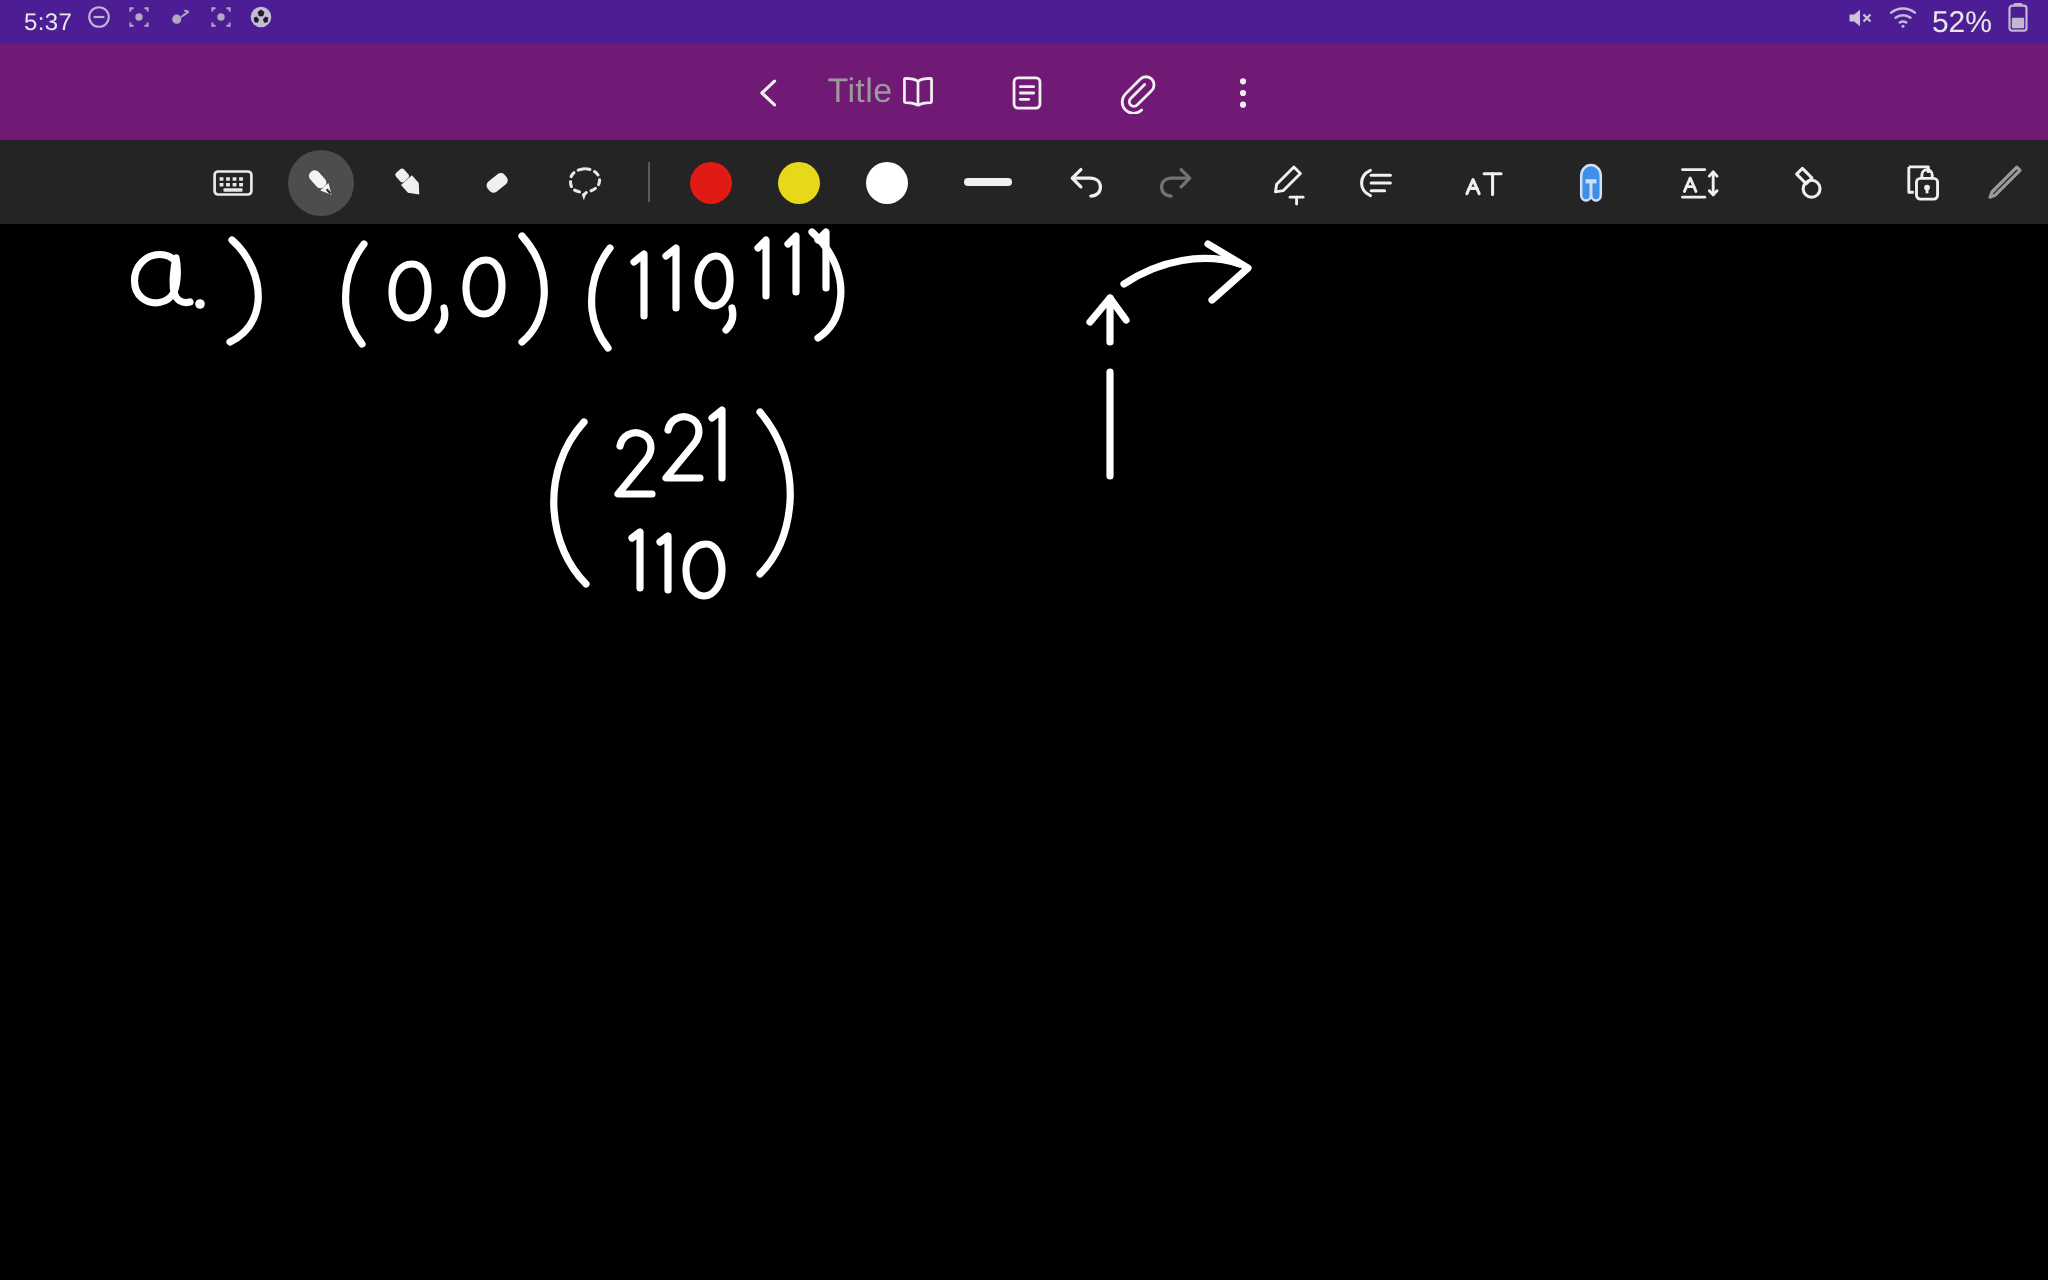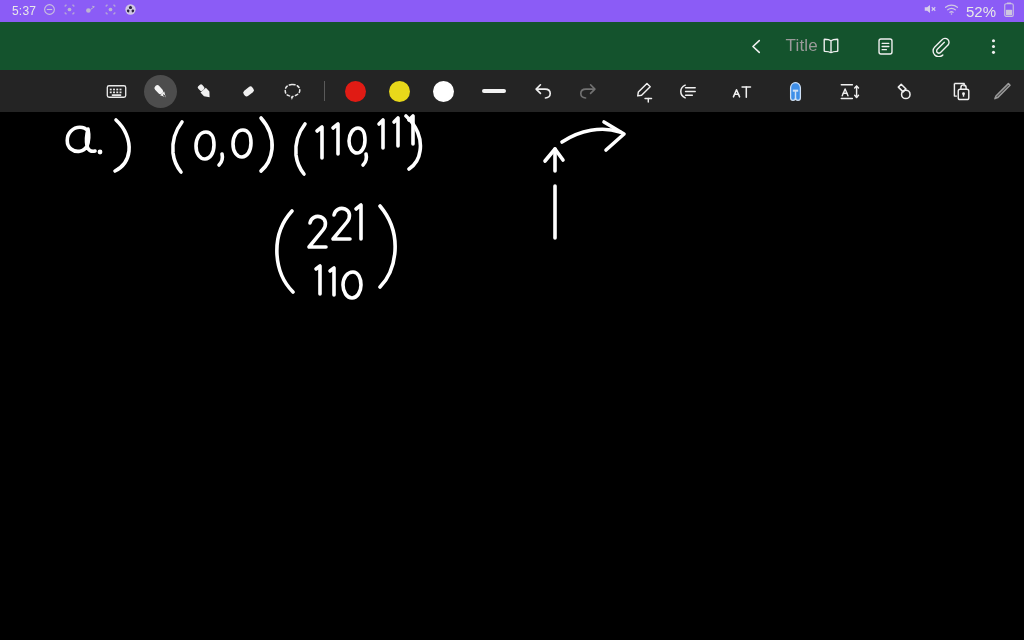--- a/index.html
+++ b/index.html
@@ -14,21 +14,21 @@
     position: relative;
   }
 
   
   .statusbar {
     height: 22px;
     display: flex;
     align-items: center;
     justify-content: space-between;
     padding: 0 10px 0 12px;
-    background: #8b5cf6;
+    background: #4c1d95;
   }
   .status-left, .status-right {
     display: flex;
     align-items: center;
     gap: 7px;
   }
   .status-time {
     font-size: 12px;
     color: #e8e8e8;
     letter-spacing: 0.2px;
@@ -38,23 +38,23 @@
     color: #e8e8e8;
     margin-right: 1px;
   }
   .sicon { display: block; opacity: 0.82; }
 
   
   .titlebar {
     height: 48px;
     display: flex;
     align-items: center;
-    justify-content: flex-end;
+    justify-content: center;
     padding: 0 14px 0 0;
-    background: #14532d;
+    background: #701a75;
   }
   .title-left {
     display: flex;
     align-items: center;
     gap: 16px;
   }
   .back-btn {
     width: 26px; height: 26px;
     display: flex; align-items: center; justify-content: center;
   }

